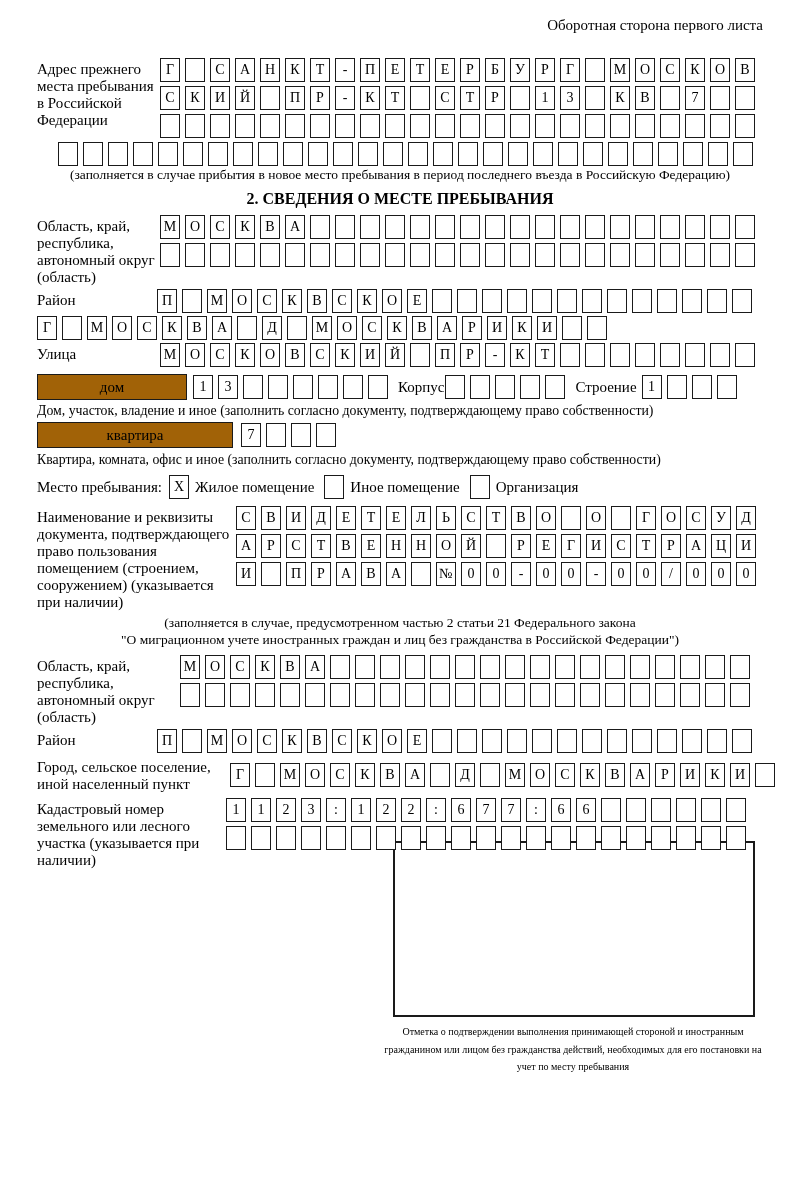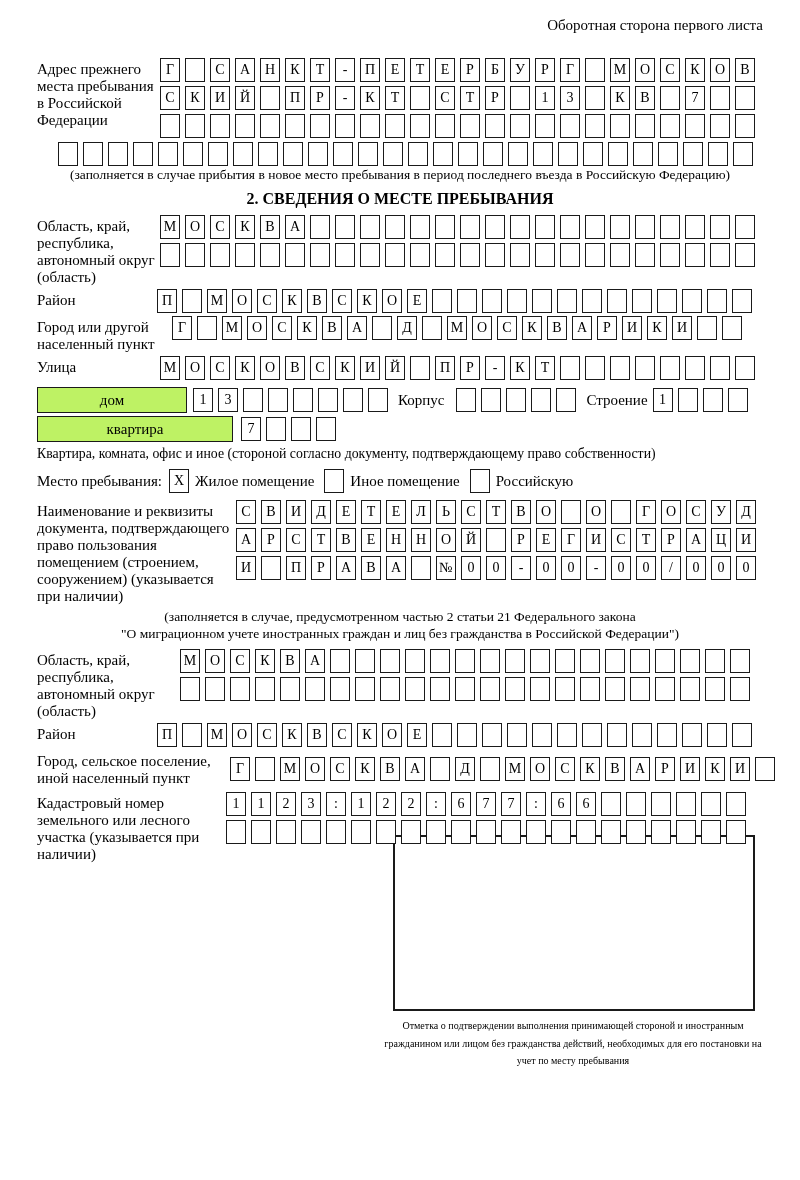--- a/index.html
+++ b/index.html
@@ -18,21 +18,21 @@
   .cell{
     box-sizing:border-box;flex:0 0 20px;width:20px;height:24px;
     border:1.6px solid #1a1a1a;display:flex;align-items:center;justify-content:center;
     font-size:14px;line-height:1;background:#fff;
   }
   .note{font-size:13.5px;text-align:center;line-height:17px;}
   .title{font-size:16px;font-weight:bold;text-align:center;line-height:20px;}
   .caption{font-size:13.8px;line-height:17px;}
   .bigbox{
     box-sizing:border-box;border:1.6px solid #1a1a1a;height:26px;
-    display:flex;align-items:center;justify-content:center;font-size:15px;background:#bef264;
+    display:flex;align-items:center;justify-content:center;font-size:15px;background:#a16207;
   }
   .inline-row{display:flex;align-items:center;font-size:15px;}
   .stamp{
     box-sizing:border-box;width:362px;height:176px;border:2px solid #1a1a1a;
     margin:-28px 0 6px 356px;background:#fff;
   }
   .stamp-caption{width:380px;margin-left:346px;text-align:center;font-size:10px;line-height:17.5px;}
   .opt-label{margin:0 10px 0 6px;}
 </style>
 </head>
@@ -241,21 +241,20 @@
         <div class="cell"></div>
         <div class="cell"></div>
         <div class="cell"></div>
         <div class="cell"></div>
         <div class="cell"></div>
         <div class="cell"></div>
       </div>
   </div>
 
   <div class="field" style="margin-top:3px;">
-    <div class="flabel w135">Город или другой населенный пункт</div>
     <div class="cells">
         <div class="cell">Г</div>
         <div class="cell"></div>
         <div class="cell">М</div>
         <div class="cell">О</div>
         <div class="cell">С</div>
         <div class="cell">К</div>
         <div class="cell">В</div>
         <div class="cell">А</div>
         <div class="cell"></div>
@@ -311,56 +310,57 @@
     <div class="cells" style="margin-left:6px;">
         <div class="cell">1</div>
         <div class="cell">3</div>
         <div class="cell"></div>
         <div class="cell"></div>
         <div class="cell"></div>
         <div class="cell"></div>
         <div class="cell"></div>
         <div class="cell"></div>
       </div>
-    <span style="margin:0 12px 0 10px;">Корпус</span>
+    <span style="margin:0 1px 0 10px;">Корпус</span>
     <div class="cells">
         <div class="cell"></div>
         <div class="cell"></div>
         <div class="cell"></div>
         <div class="cell"></div>
         <div class="cell"></div>
       </div>
     <span style="margin:0 5px 0 10px;">Строение</span>
     <div class="cells">
         <div class="cell">1</div>
         <div class="cell"></div>
         <div class="cell"></div>
         <div class="cell"></div>
       </div>
   </div>
+  <div class="caption" style="margin-top:2px;">Дом, участок, владение и иное (заполнить согласно документу, подтверждающему право собственности)</div>
 
   <div class="inline-row" style="margin-top:3px;">
     <div class="bigbox" style="width:196px;">квартира</div>
     <div class="cells" style="margin-left:8px;">
         <div class="cell">7</div>
         <div class="cell"></div>
         <div class="cell"></div>
         <div class="cell"></div>
       </div>
   </div>
-  <div class="caption" style="margin-top:3px;">Квартира, комната, офис и иное (стороной согласно документу, подтверждающему право собственности)</div>
+  <div class="caption" style="margin-top:3px;">Квартира, комната, офис и иное (заполнить согласно документу, подтверждающему право собственности)</div>
 
   <div class="inline-row" style="margin-top:7px;">
     <span style="margin-right:7px;">Место пребывания:</span>
     <div class="cell">X</div>
     <span class="opt-label">Жилое помещение</span>
     <div class="cell"></div>
     <span class="opt-label">Иное помещение</span>
     <div class="cell"></div>
-    <span class="opt-label">Российскую</span>
+    <span class="opt-label">Организация</span>
   </div>
 
   <div class="field" style="margin-top:7px;">
     <div class="flabel w199">Наименование и реквизиты документа, подтверждающего право пользования помещением (строением, сооружением) (указывается при наличии)</div>
     <div class="rows">
       <div class="cells">
           <div class="cell">С</div>
           <div class="cell">В</div>
           <div class="cell">И</div>
           <div class="cell">Д</div>

